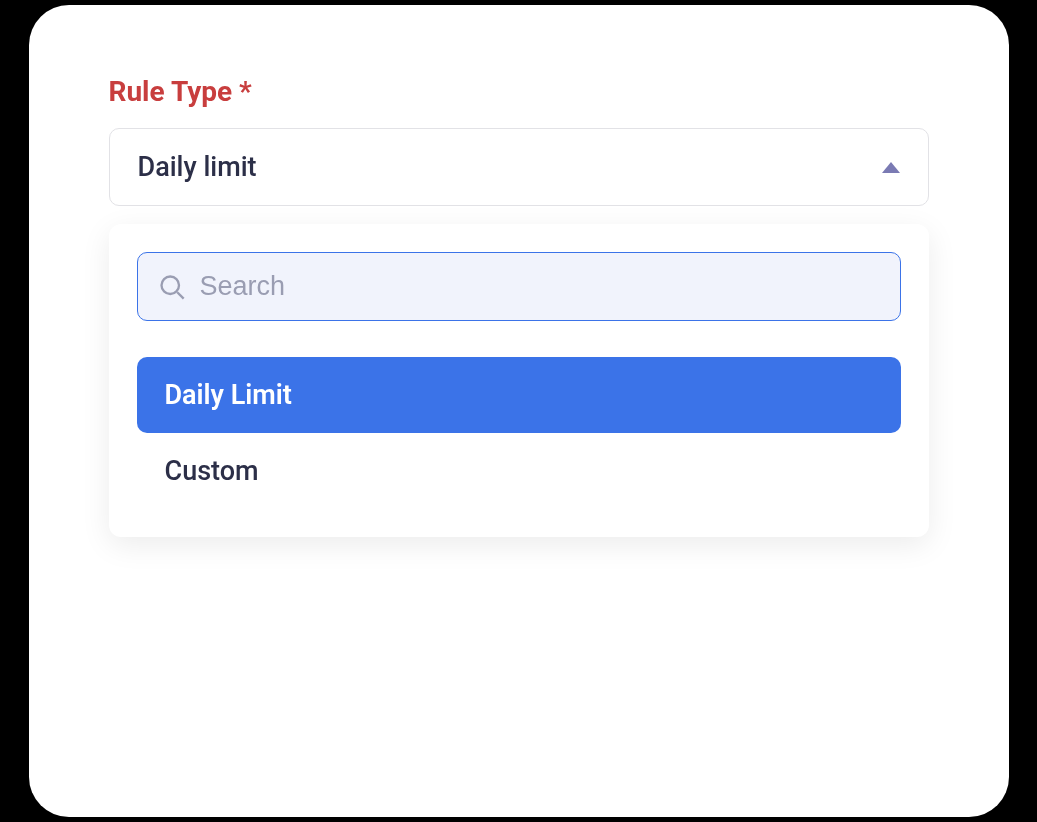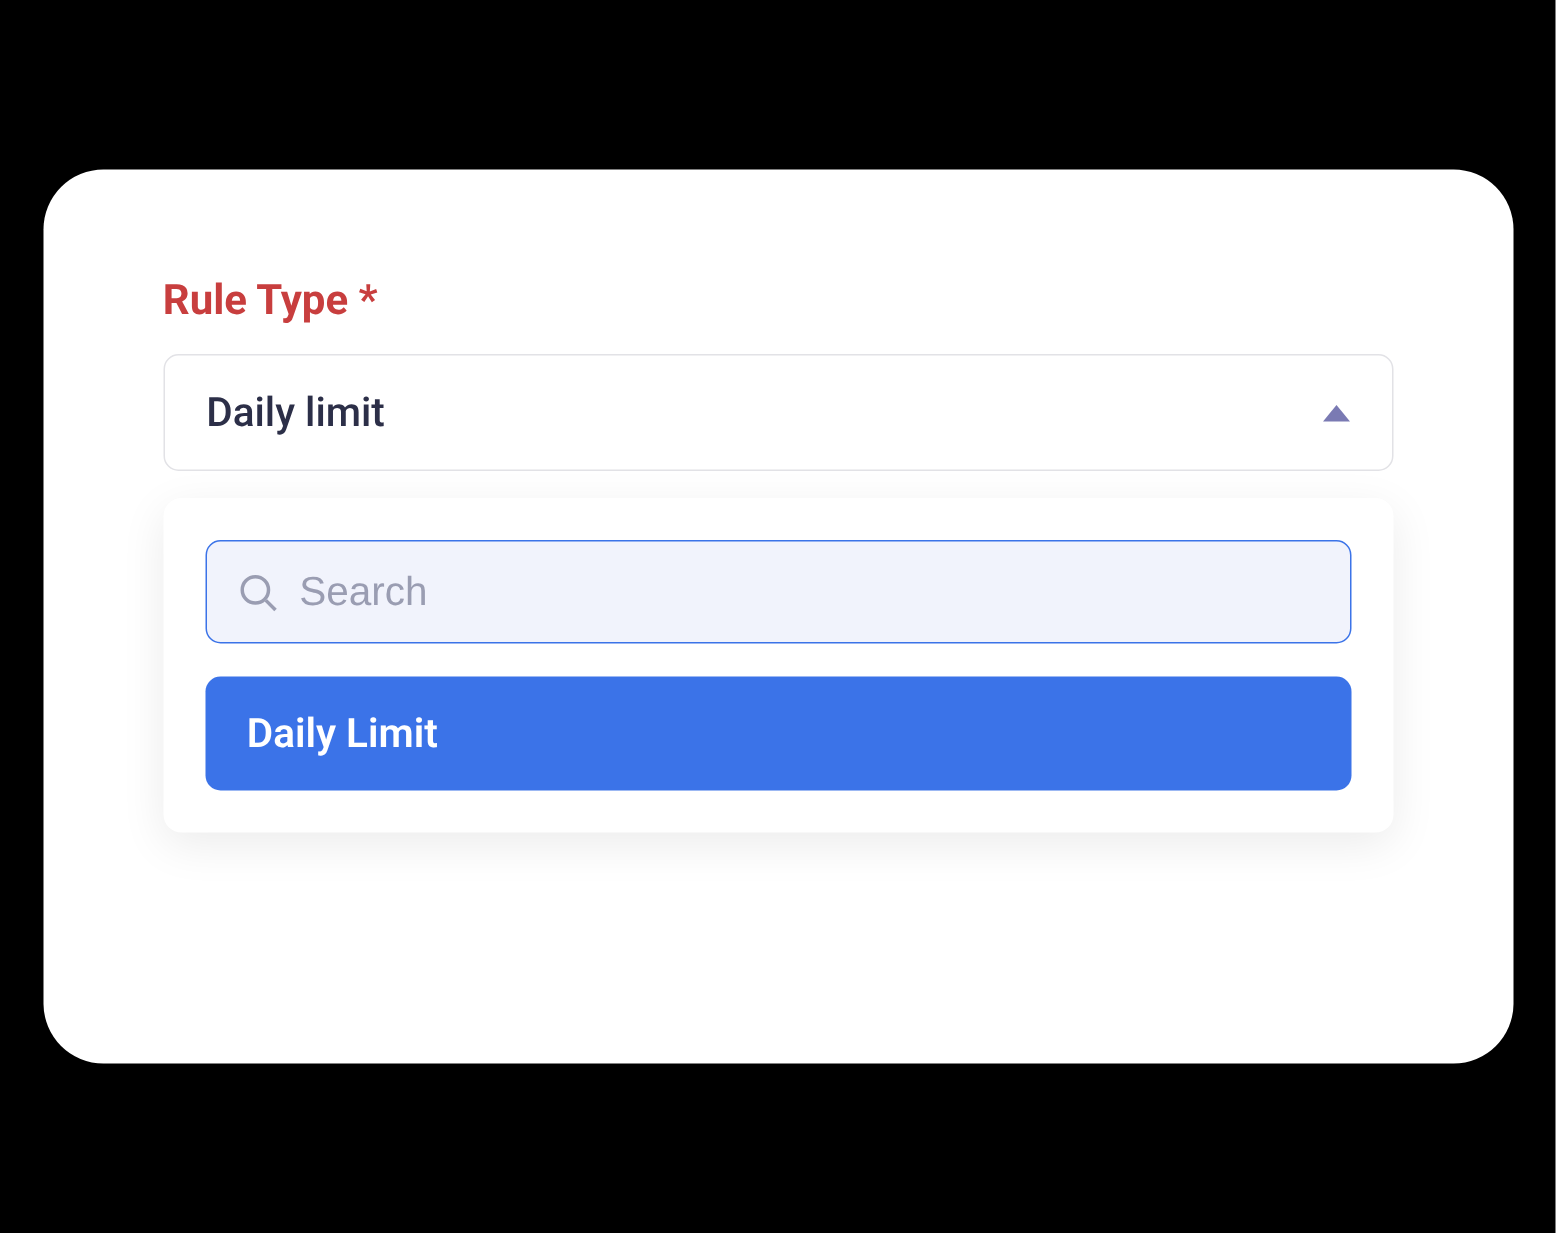--- a/index.html
+++ b/index.html
@@ -13,21 +13,21 @@
       width: 1037px;
       height: 822px;
       display: flex;
       align-items: center;
       justify-content: center;
     }
     .card {
       background: #fff;
       border-radius: 40px;
       width: 980px;
-      height: 596px;
+      height: 812px;
       padding: 70px 80px;
       box-shadow: 0 12px 40px rgba(0,0,0,0.15);
       position: relative;
     }
     .field-label {
       font-size: 28px;
       font-weight: 700;
       color: #C83E3E;
       margin-bottom: 20px;
     }
@@ -61,21 +61,21 @@
       padding: 28px;
     }
     .search-wrap {
       border: 1.5px solid #3B73E8;
       background: #F1F3FC;
       border-radius: 10px;
       display: flex;
       align-items: center;
       padding: 18px 20px;
       gap: 14px;
-      margin-bottom: 22px;
+      margin-bottom: 36px;
     }
     .search-icon {
       width: 28px;
       height: 28px;
       flex-shrink: 0;
     }
     .search-icon svg {
       display: block;
     }
     .search-input {
@@ -127,17 +127,18 @@
         <svg viewBox="0 0 24 24" width="28" height="28" fill="none" stroke="#9A9DB2" stroke-width="2">
           <circle cx="10.5" cy="10.5" r="7.5"></circle>
           <line x1="16.5" y1="16.5" x2="22" y2="22"></line>
         </svg>
       </span>
       <input class="search-input" type="text" placeholder="Search" style="">
     </div>
 
     <div class="options">
       <div class="option selected">Daily Limit</div>
+      <div class="option">Custom</div>
     </div>
 
   </div>
 
 </div>
 
 </body></html>

